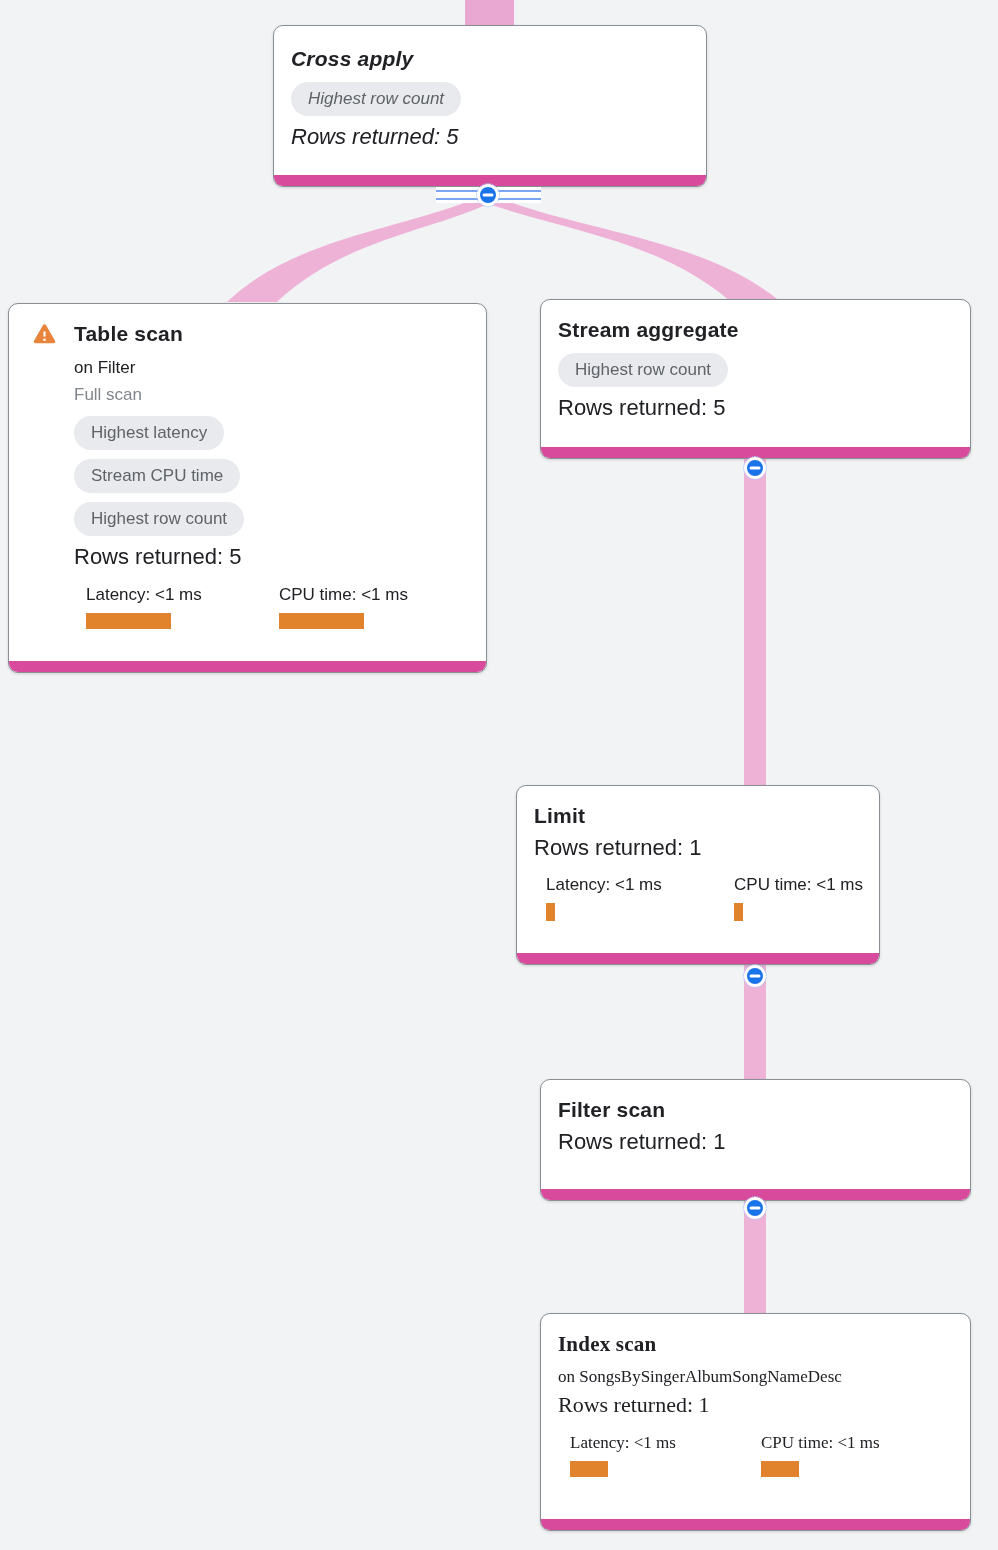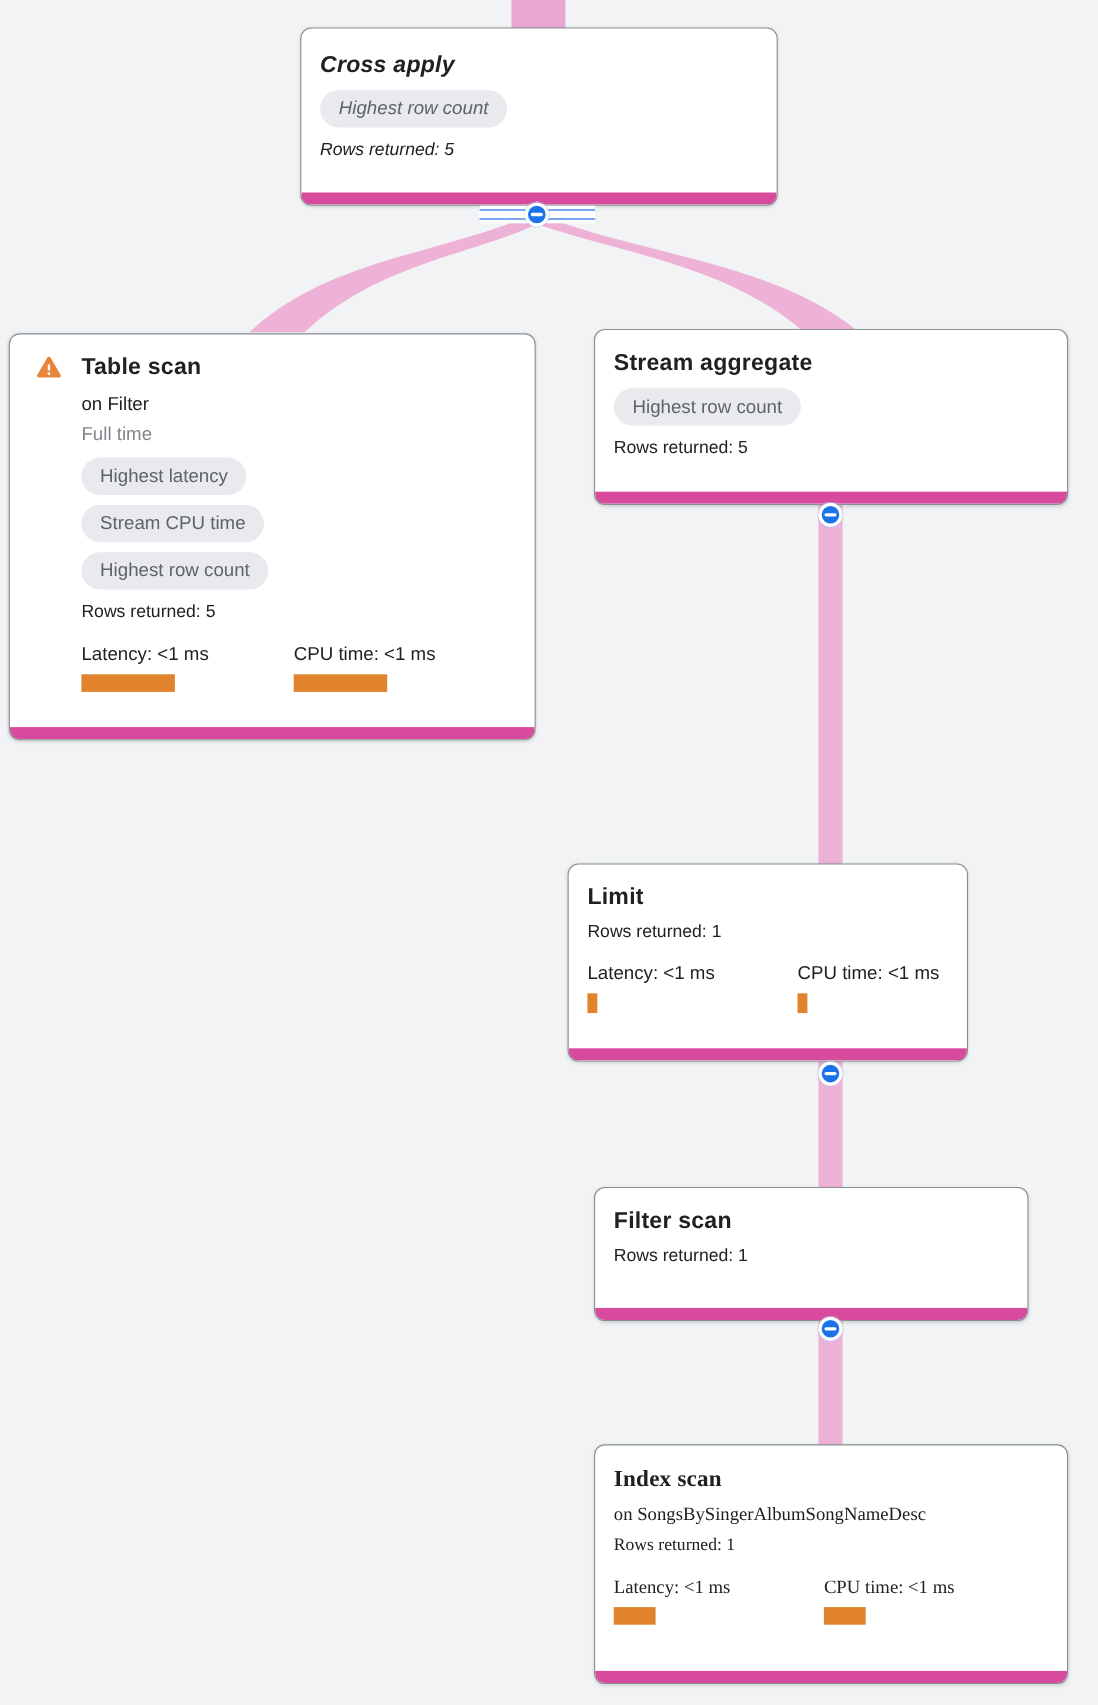--- a/index.html
+++ b/index.html
@@ -35,24 +35,24 @@
   .node-subtitle { font-size:17px; line-height:24px; margin-top:8px; color:#202124; }
   .node-note { font-size:17px; line-height:24px; margin-top:3px; color:#80868b; }
   .badge {
     display:inline-block; margin-top:9px;
     background:#e8eaed; color:#5f6368;
     font-size:17px; line-height:34px; height:34px;
     padding:0 17px; border-radius:17px;
     white-space:nowrap;
   }
   .badge-stack .badge { display:table; }
-  .node-rows { font-size:16px; line-height:24px; margin-top:9px; color:#202124; }
+  .node-rows { font-size:22px; line-height:24px; margin-top:9px; color:#202124; }
 
   .metrics { display:flex; margin-top:14px; }
-  .metric-col1 { width:191px; }
+  .metric-col1 { width:191px;margin-left:12px; }
   .metric-label { font-size:17px; line-height:24px; color:#202124; white-space:nowrap; }
   .metric-bar { background:#e0832c; margin-top:6px; }
 
   
   #card-cross  { left:273px; top:25px;   width:434px; height:162px; }
   #card-cross .node-body { padding-top:19px;font-style:italic; }
 
   
   #card-table  { left:8px;   top:303px;  width:479px; height:370px; }
   #card-table .node-body { padding-left:65px; }
@@ -60,21 +60,21 @@
   .warning-wrap { position:absolute; left:22px; top:17px; }
 
   
   #card-stream { left:540px; top:299px;  width:431px; height:160px; }
 
   
   #card-limit  { left:516px; top:785px;  width:364px; height:180px; }
   #card-limit .metrics { margin-top:13px; }
 
   
-  #card-filter { left:540px; top:1079px; width:395px; height:122px; }
+  #card-filter { left:540px; top:1079px; width:431px; height:122px; }
 
   
   #card-index  { left:540px; top:1313px; width:431px; height:218px;font-family:Liberation Serif, serif; }
   #card-index .node-subtitle { margin-top:7px; }
   #card-index .node-rows { margin-top:4px; }
 
   
   .collapse-btn {
     position:absolute; z-index:3;
     width:22px; height:22px; border-radius:50%;
@@ -134,21 +134,21 @@
     <div class="warning-wrap">
       <svg width="27" height="27" viewBox="0 0 24 24">
         <path d="M10.72 3.6 L2.65 17.55 a1.48 1.48 0 0 0 1.28 2.22 h16.14 a1.48 1.48 0 0 0 1.28-2.22 L13.28 3.6 a1.48 1.48 0 0 0-2.56 0 Z" fill="#e8843c"></path>
         <rect x="11.05" y="9" width="1.9" height="5.1" rx="0.95" fill="#ffffff"></rect>
         <circle cx="12" cy="16.6" r="1.15" fill="#ffffff"></circle>
       </svg>
     </div>
     <div class="node-body">
       <div class="node-title">Table scan</div>
       <div class="node-subtitle">on Filter</div>
-      <div class="node-note">Full time</div>
+      <div class="node-note">Full scan</div>
       <div class="badge-stack">
         <span class="badge">Highest latency</span>
         <span class="badge">Stream CPU time</span>
         <span class="badge">Highest row count</span>
       </div>
       <div class="node-rows">Rows returned: 5</div>
       <div class="metrics">
         <div class="metric-col1">
           <div class="metric-label">Latency: &lt;1 ms</div>
           <div class="metric-bar" style="width:85px;height:16px"></div>

